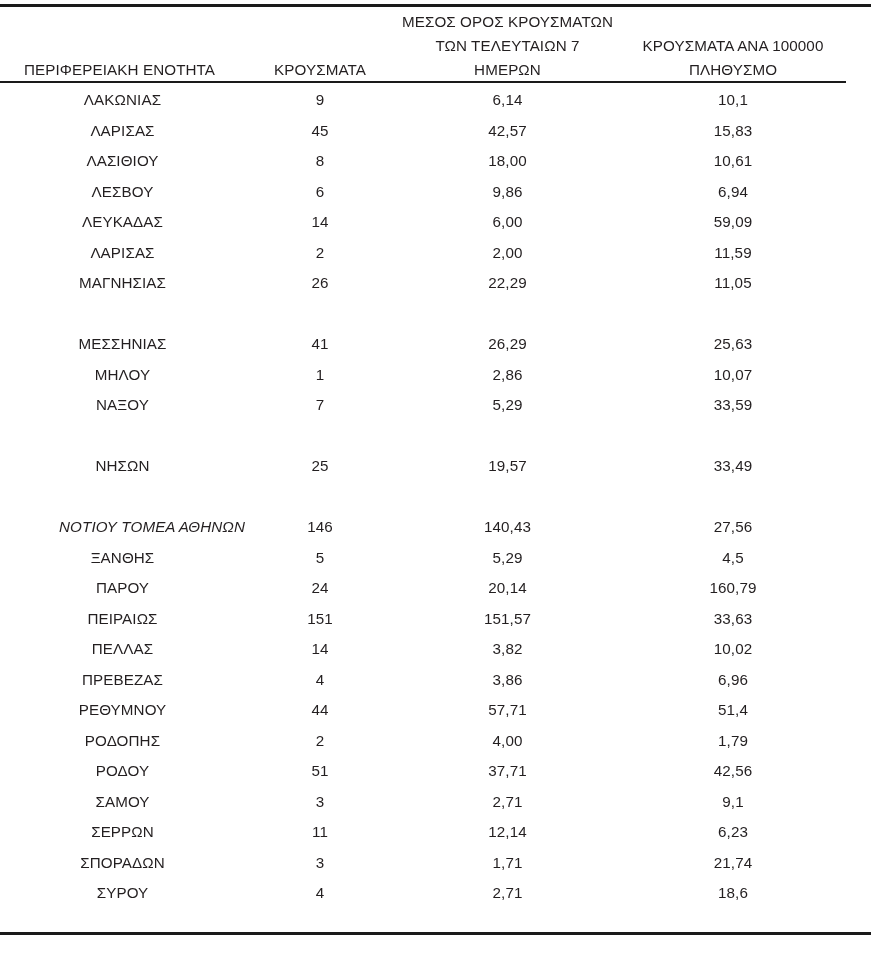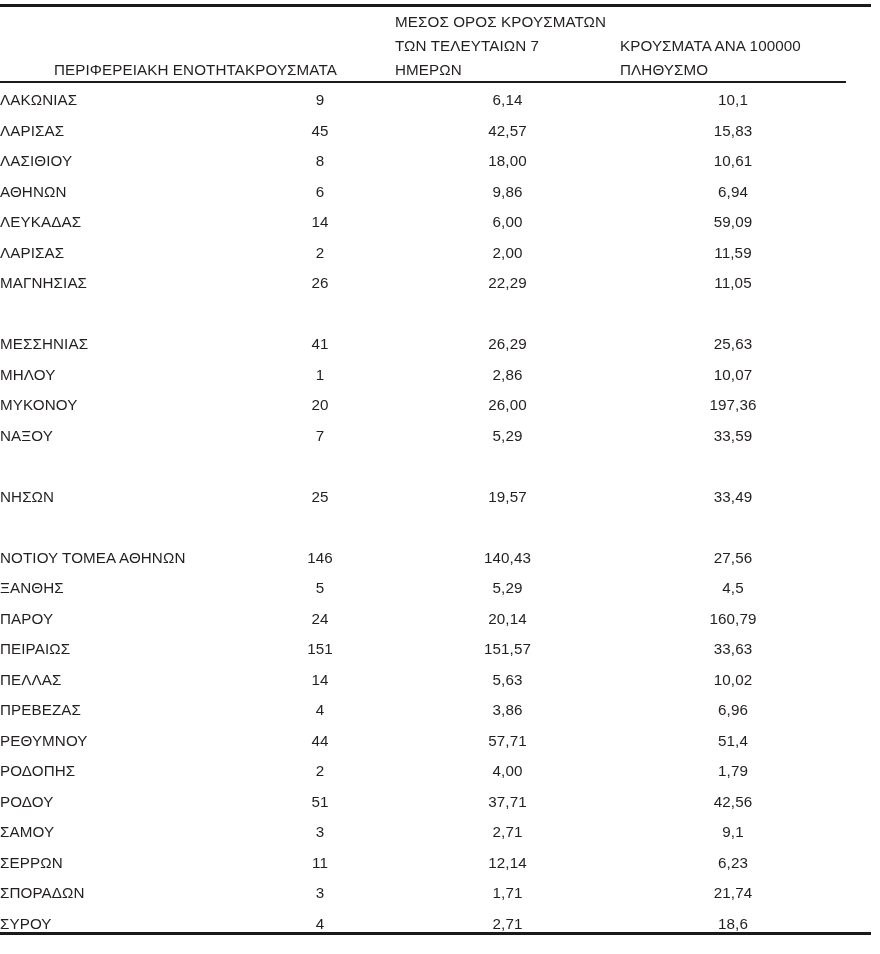--- a/index.html
+++ b/index.html
@@ -65,46 +65,47 @@
   thead th {
     font-weight: normal;
     font-size: 15.2px;
     line-height: 24px;
     vertical-align: bottom;
     padding: 0 0 3px 0;
     color: #231f20;
     letter-spacing: 0.1px;
   }
   th.h-name {
-    text-align: right;
+    text-align: left;
     padding-left: 24px;
   }
   th.h-cases,
   th.h-avg,
   th.h-per {
-    text-align: left;
+    text-align: center;
   }
   thead th .hl { display: block; white-space: nowrap; }
 
   tbody td {
     font-size: 15.2px;
     line-height: 16px;
     height: 30.5px;
     padding: 0;
     text-align: center;
     vertical-align: middle;
     color: #231f20;
     letter-spacing: 0.1px;
   }
-  tbody td.name { text-align: left; }
+  tbody td.name { text-align: center; }
 
   
   tbody tr.wide td.name {
     white-space: nowrap;
-    text-align: left;
+    text-align: right;
+    font-style: italic;
   }
 
   
   tbody tr.spacer td {
     height: 30.5px;
     line-height: 16px;
   }
 </style>
 </head>
 <body>
@@ -154,21 +155,21 @@
           <td>42,57</td>
           <td>15,83</td>
         </tr>
         <tr>
           <td class="name">ΛΑΣΙΘΙΟΥ</td>
           <td>8</td>
           <td>18,00</td>
           <td>10,61</td>
         </tr>
         <tr>
-          <td class="name">ΑΘΗΝΩΝ</td>
+          <td class="name">ΛΕΣΒΟΥ</td>
           <td>6</td>
           <td>9,86</td>
           <td>6,94</td>
         </tr>
         <tr>
           <td class="name">ΛΕΥΚΑΔΑΣ</td>
           <td>14</td>
           <td>6,00</td>
           <td>59,09</td>
         </tr>
@@ -194,26 +195,20 @@
           <td class="name">ΜΕΣΣΗΝΙΑΣ</td>
           <td>41</td>
           <td>26,29</td>
           <td>25,63</td>
         </tr>
         <tr>
           <td class="name">ΜΗΛΟΥ</td>
           <td>1</td>
           <td>2,86</td>
           <td>10,07</td>
-        </tr>
-        <tr>
-          <td class="name">ΜΥΚΟΝΟΥ</td>
-          <td>20</td>
-          <td>26,00</td>
-          <td>197,36</td>
         </tr>
         <tr>
           <td class="name">ΝΑΞΟΥ</td>
           <td>7</td>
           <td>5,29</td>
           <td>33,59</td>
         </tr>
         <tr class="spacer">
           <td>&nbsp;</td>
           <td>&nbsp;</td>
@@ -252,21 +247,21 @@
         </tr>
         <tr>
           <td class="name">ΠΕΙΡΑΙΩΣ</td>
           <td>151</td>
           <td>151,57</td>
           <td>33,63</td>
         </tr>
         <tr>
           <td class="name">ΠΕΛΛΑΣ</td>
           <td>14</td>
-          <td>5,63</td>
+          <td>3,82</td>
           <td>10,02</td>
         </tr>
         <tr>
           <td class="name">ΠΡΕΒΕΖΑΣ</td>
           <td>4</td>
           <td>3,86</td>
           <td>6,96</td>
         </tr>
         <tr>
           <td class="name">ΡΕΘΥΜΝΟΥ</td>

